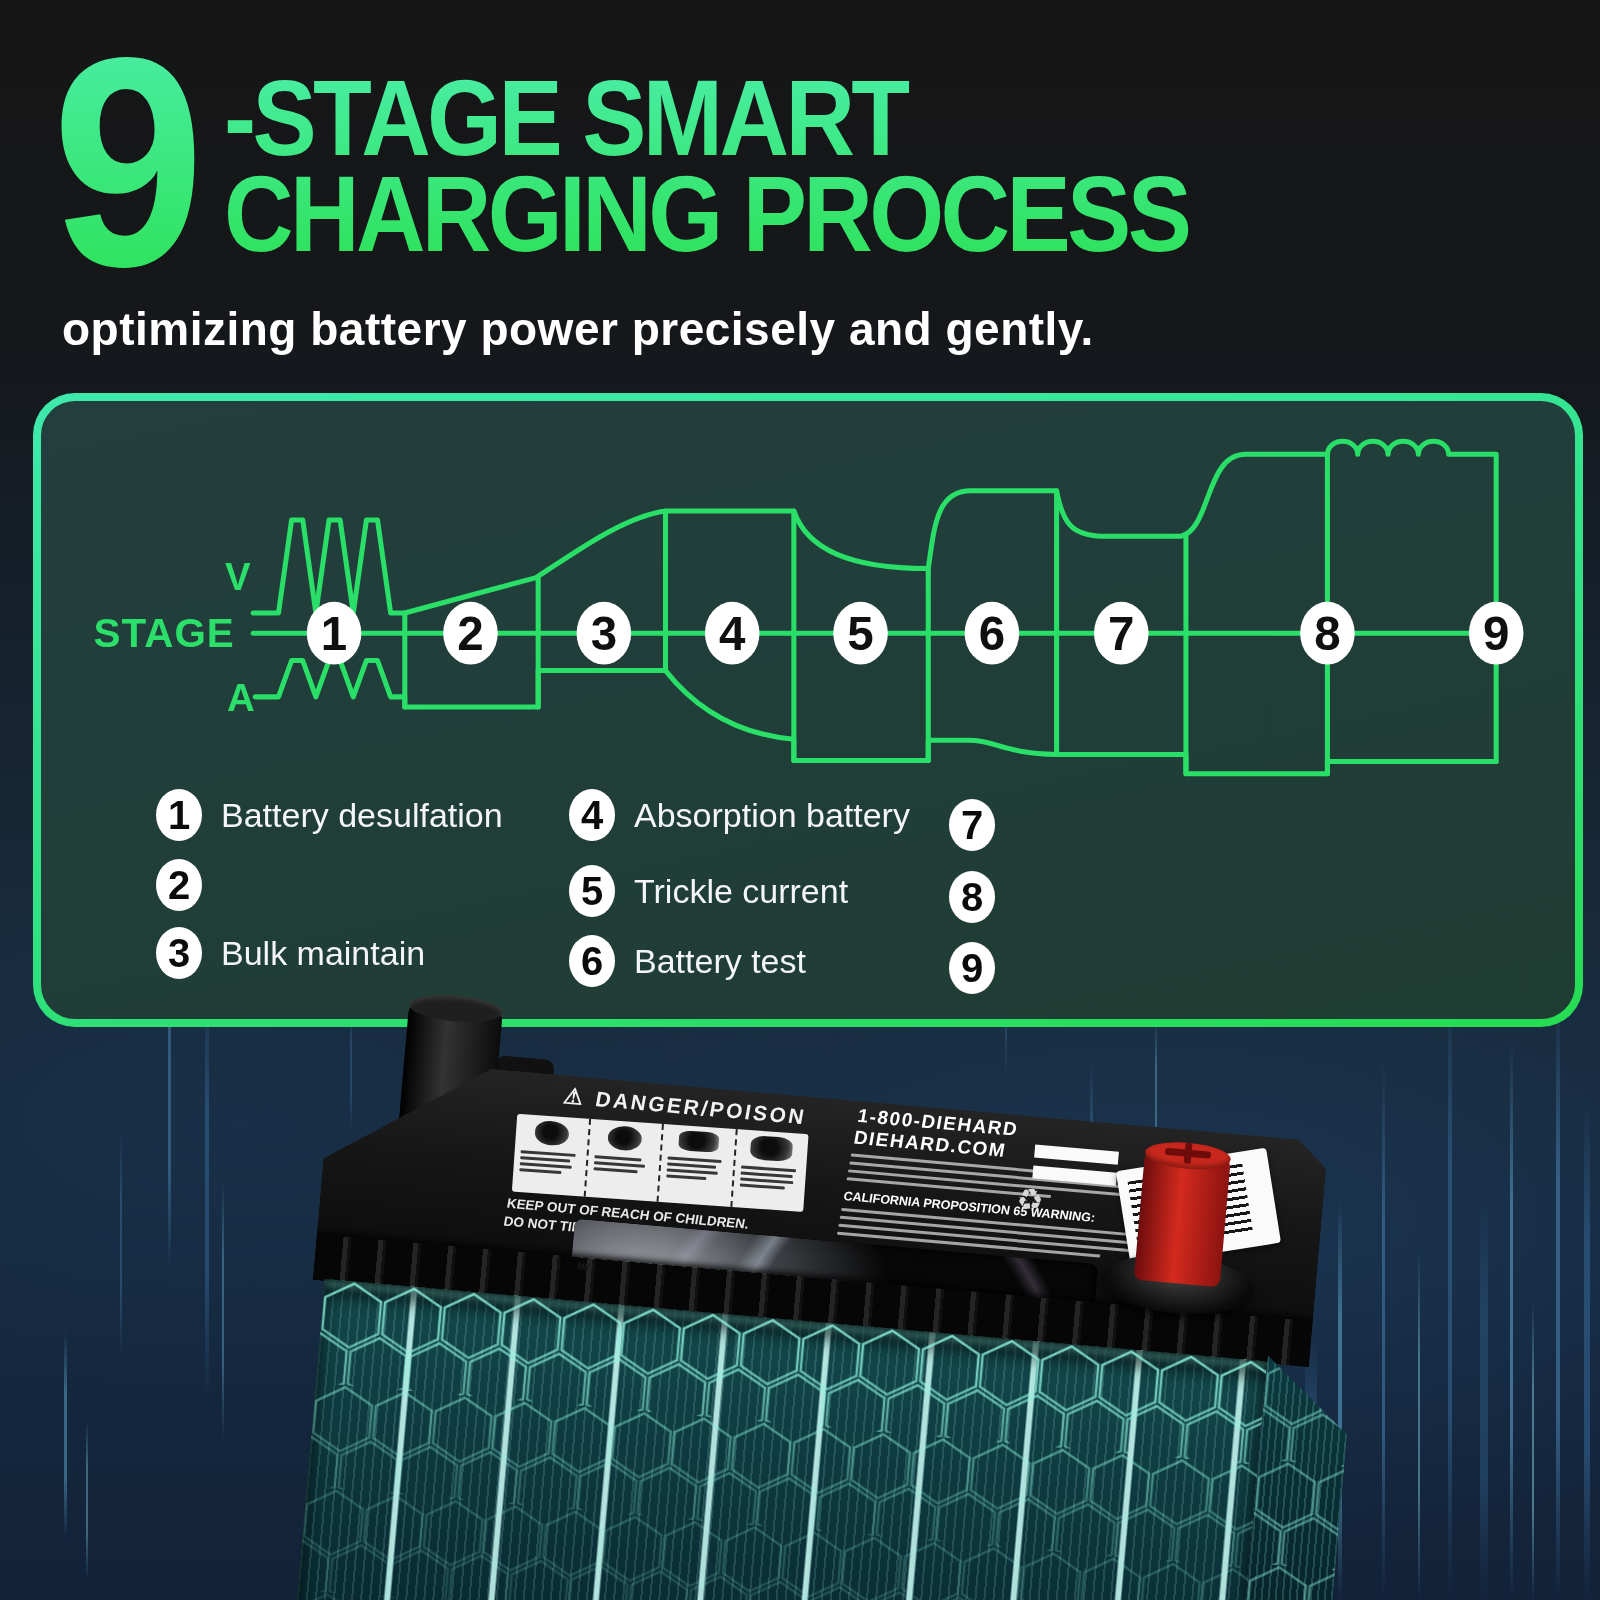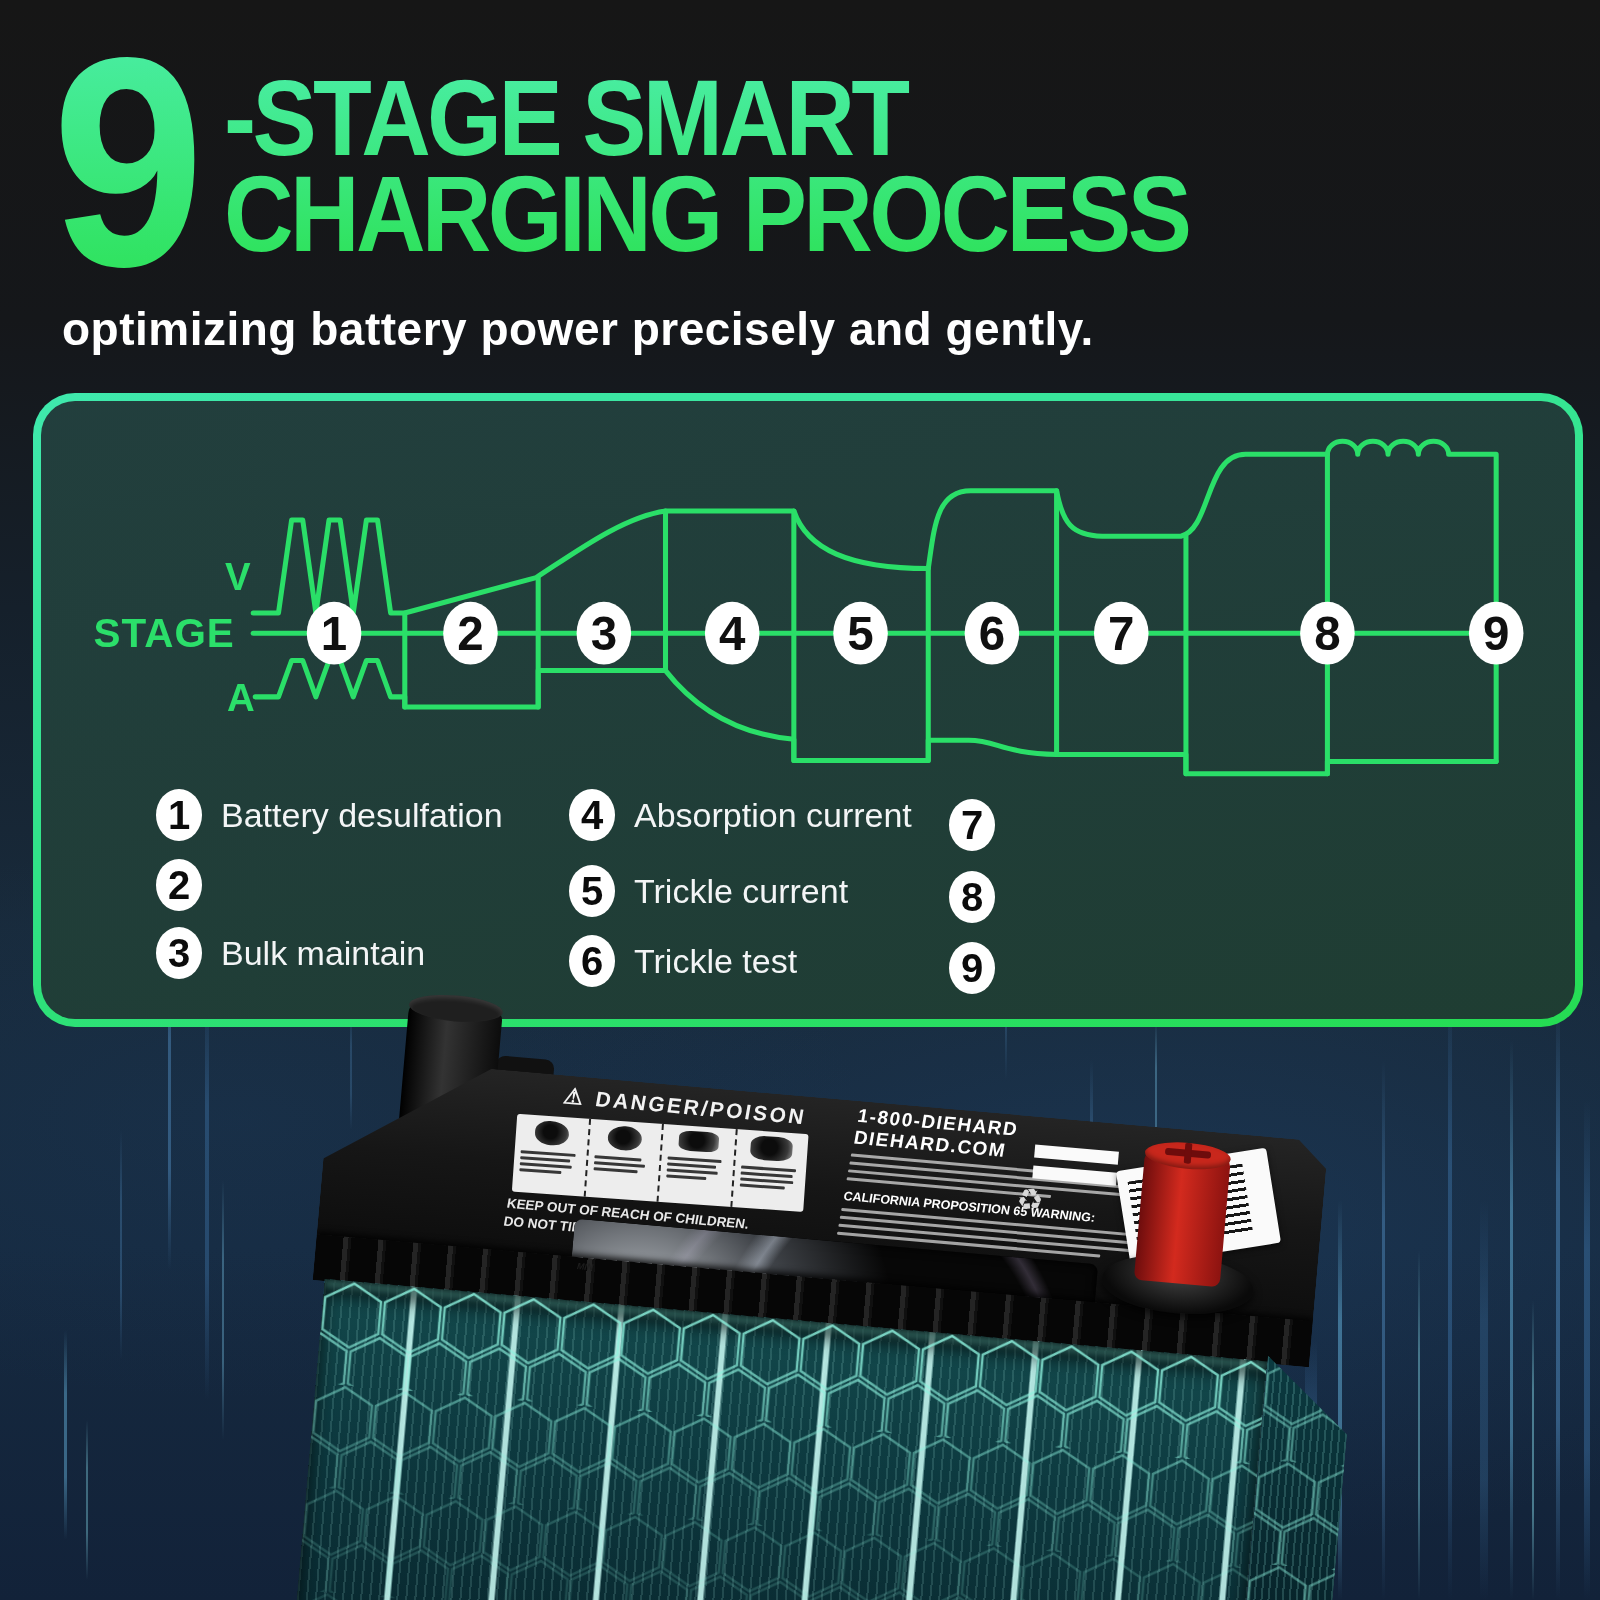--- a/index.html
+++ b/index.html
@@ -208,29 +208,29 @@
       </div>
     <div class="lg-item" style="left:115px;top:458px">
         <span class="lg-num">2</span>
       </div>
     <div class="lg-item" style="left:115px;top:526px">
         <span class="lg-num">3</span>
         <span class="lg-label">Bulk maintain</span>
       </div>
     <div class="lg-item" style="left:528px;top:388px">
         <span class="lg-num">4</span>
-        <span class="lg-label">Absorption current</span>
+        <span class="lg-label">Absorption battery</span>
       </div>
     <div class="lg-item" style="left:528px;top:464px">
         <span class="lg-num">5</span>
         <span class="lg-label">Trickle current</span>
       </div>
     <div class="lg-item" style="left:528px;top:534px">
         <span class="lg-num">6</span>
-        <span class="lg-label">Trickle test</span>
+        <span class="lg-label">Battery test</span>
       </div>
     <div class="lg-item" style="left:908px;top:398px">
         <span class="lg-num">7</span>
       </div>
     <div class="lg-item" style="left:908px;top:470px">
         <span class="lg-num">8</span>
       </div>
     <div class="lg-item" style="left:908px;top:541px">
         <span class="lg-num">9</span>
       </div>

